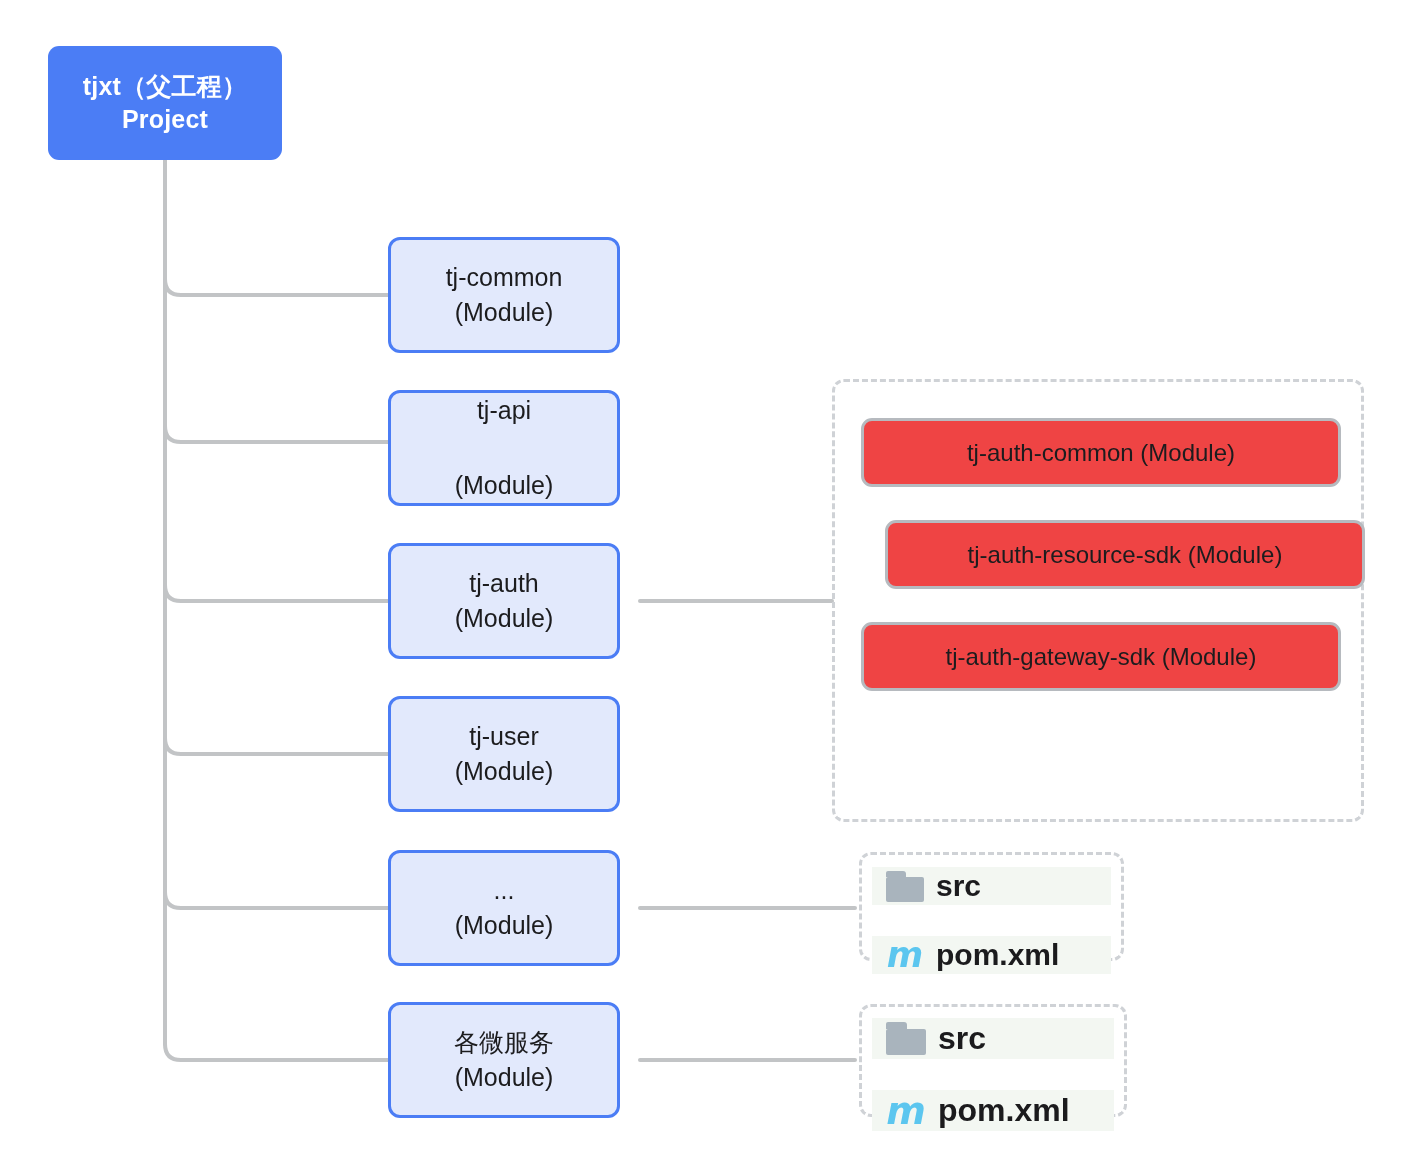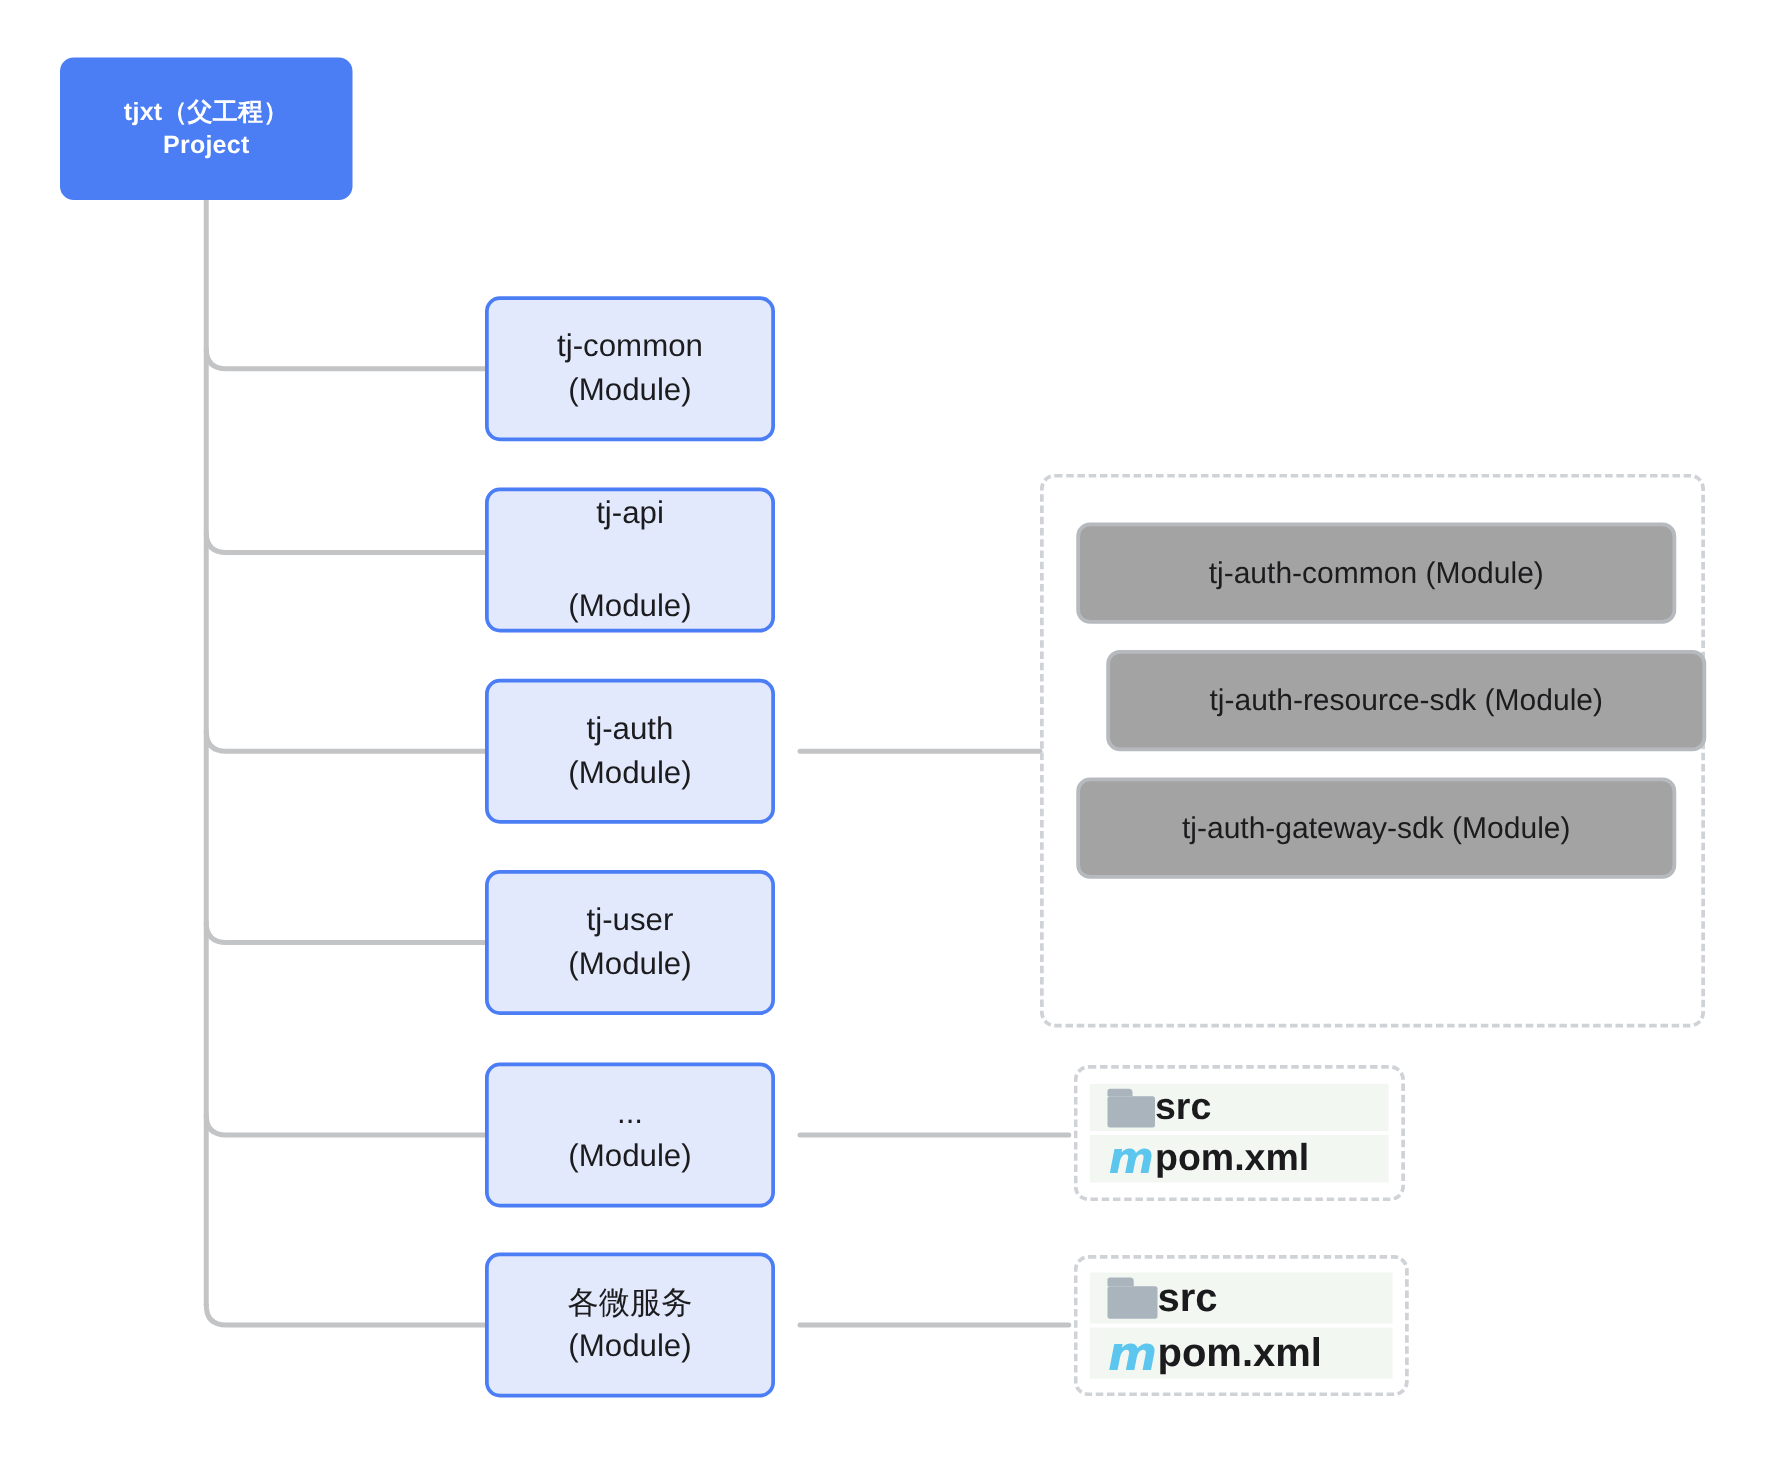--- a/index.html
+++ b/index.html
@@ -38,21 +38,21 @@
     width: 234px;
     height: 114px;
     background: #4b7df5;
     border-radius: 11px;
     display: flex;
     flex-direction: column;
     align-items: center;
     justify-content: center;
     color: #ffffff;
     font-weight: bold;
-    font-size: 20px;
+    font-size: 25px;
     line-height: 1.32;
     letter-spacing: 0.2px;
     box-sizing: border-box;
   }
   .root-node .ln { display: block; white-space: nowrap; }
 
   
   .module-box {
     position: absolute;
     left: 388px;
@@ -80,22 +80,22 @@
     width: 532px;
     height: 443px;
     border: 3px dashed #cfd2d6;
     border-radius: 12px;
     box-sizing: border-box;
   }
   .sub-module {
     position: absolute;
     left: 26px;
     width: 480px;
-    height: 81px;
-    background: #a3a3a3;
+    height: 69px;
+    background: #ef4444;
     border: 3px solid #b6babf;
     border-radius: 11px;
     box-sizing: border-box;
     display: flex;
     align-items: center;
     justify-content: center;
     color: #1c1c1e;
     font-size: 24px;
     white-space: nowrap;
   }
@@ -111,20 +111,22 @@
     display: flex;
     flex-direction: column;
     justify-content: center;
     gap: 3px;
   }
   .file-row {
     display: flex;
     align-items: center;
     background: #f3f7f2;
     padding: 2px 6px 2px 14px;
+    gap: 12px;
+    margin-top: 28px;
   }
   .file-label {
     color: #1b1b1d;
     font-weight: bold;
     white-space: nowrap;
   }
 
   
   .folder-icon {
     display: inline-block;

